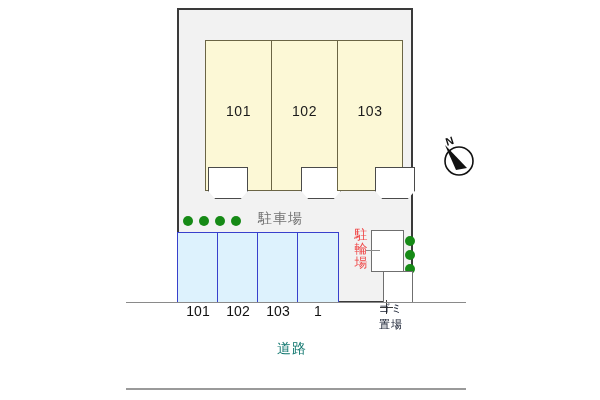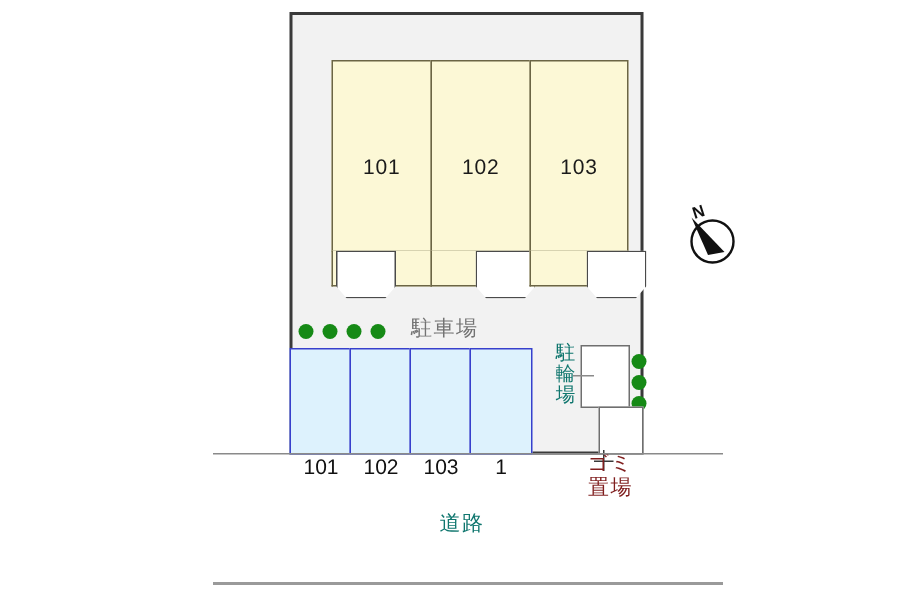--- a/index.html
+++ b/index.html
@@ -11,21 +11,21 @@
   body {
     font-family: "Liberation Sans", "DejaVu Sans", sans-serif;
   }
   #stage {
     position: relative;
     width: 600px;
     height: 400px;
     background: #ffffff;
     overflow: hidden;
   }
-  .abs { position: absolute; margin-left: 16px; }
+  .abs { position: absolute; }
 
   
   #site-boundary {
     left: 177px;
     top: 8px;
     width: 236px;
     height: 295px;
     background: #f2f2f2;
     border: 2px solid #3a3a3a;
     box-sizing: border-box;
@@ -120,21 +120,21 @@
     background: #ffffff;
     border: 1px solid #6f6f6f;
     box-sizing: border-box;
   }
   #bike-label {
     left: 352px;
     top: 228px;
     width: 18px;
     font-size: 13px;
     line-height: 14px;
-    color: #0f766e;
+    color: #ef4444;
     text-align: center;
   }
   #bike-leader {
     left: 366px;
     top: 250px;
     width: 14px;
     height: 0;
     border-top: 1px solid #8a8a8a;
   }
 
@@ -159,23 +159,23 @@
     left: 380px;
     top: 307px;
     width: 13px;
     height: 0;
     border-top: 1px solid #3a3a3a;
   }
   #trash-label {
     left: 374px;
     top: 300px;
     width: 34px;
-    font-size: 14px;
+    font-size: 11px;
     line-height: 16px;
-    color: #7f1d1d;
+    color: #0f172a;
     text-align: center;
     letter-spacing: 1px;
   }
 
   
   #parking-area-label {
     left: 258px;
     top: 210px;
     font-size: 14px;
     color: #737373;

